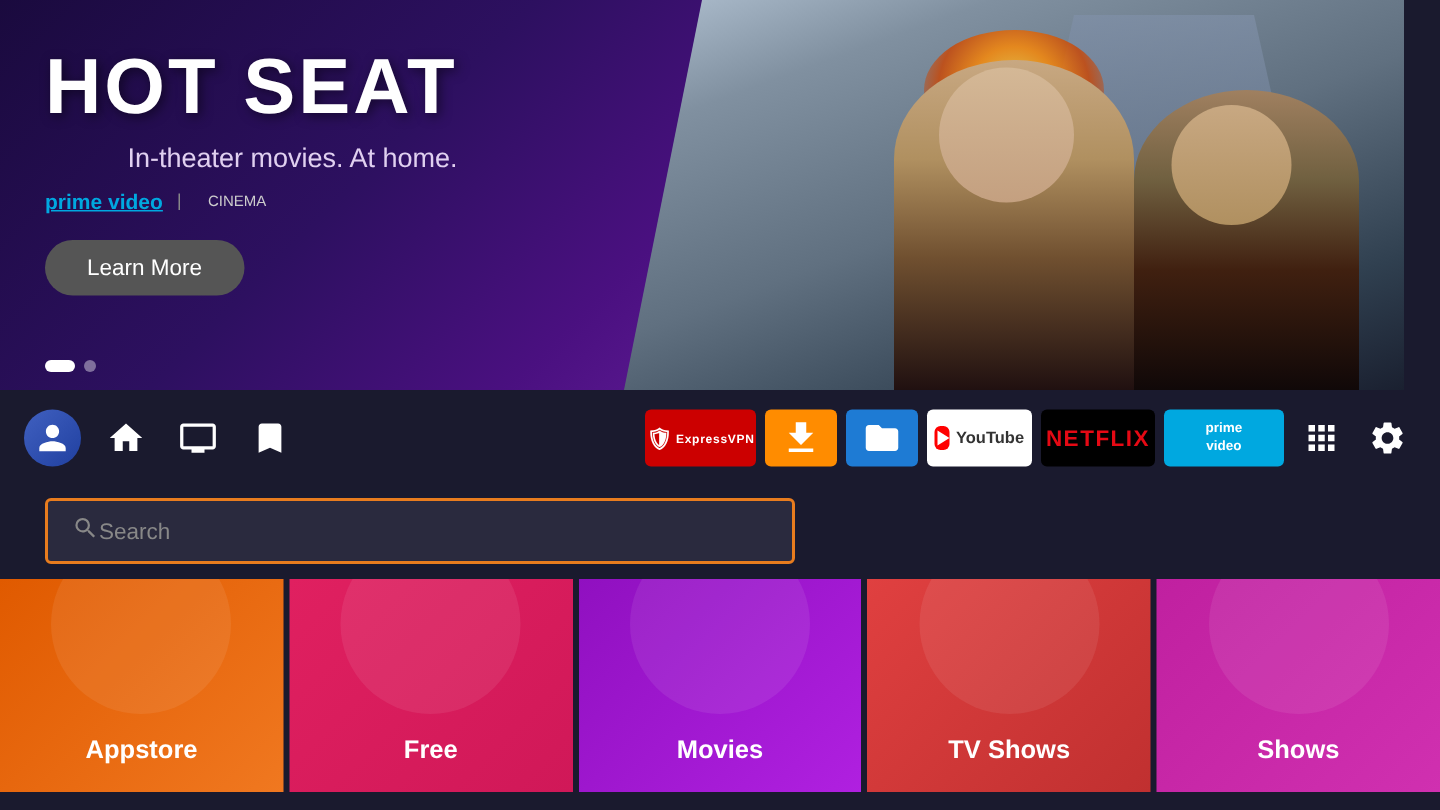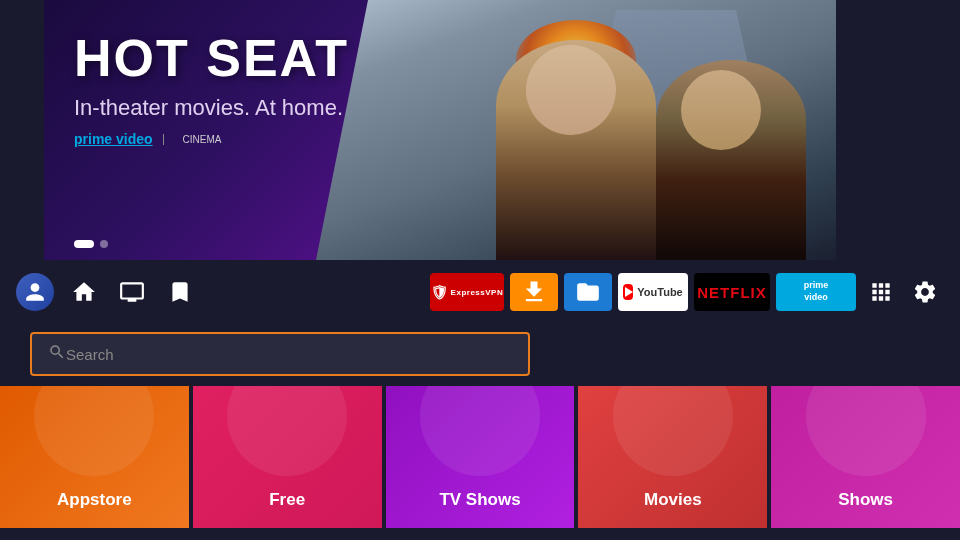--- a/index.html
+++ b/index.html
@@ -8,25 +8,24 @@
       height: 540px;
       background: #1a1a2e;
       font-family: 'Arial', sans-serif;
       overflow: hidden;
       color: white;
     }
 
     
     .hero {
       position: relative;
-      width: 792px;
+      width: 936px;
       height: 260px;
       background: linear-gradient(135deg, #1a0a3e 0%, #2d1060 30%, #4a1080 50%, #6a20a0 70%, #8840c0 100%);
       overflow: hidden;
-      margin-left: 44px;
     }
     .hero-image-area {
       position: absolute;
       right: 0;
       top: 0;
       width: 520px;
       height: 260px;
       background: linear-gradient(160deg, #b0c0d0 0%, #8090a0 20%, #607080 50%, #304050 80%, #1a2030 100%);
       clip-path: polygon(10% 0%, 100% 0%, 100% 100%, 0% 100%);
     }
@@ -98,23 +97,24 @@
     .hero-title {
       font-size: 52px;
       font-weight: 900;
       color: white;
       text-transform: uppercase;
       letter-spacing: 2px;
       line-height: 1.1;
       text-shadow: 2px 2px 8px rgba(0,0,0,0.5);
     }
     .hero-subtitle {
-      font-size: 22px;
+      font-size: 18px;
       color: #e0d0f0;
       margin-top: 8px;
+      text-align: right;
     }
     .hero-brand {
       display: flex;
       align-items: center;
       gap: 10px;
       margin-top: 10px;
     }
     .prime-logo {
       font-size: 14px;
       color: #00a8e0;
@@ -401,20 +401,21 @@
   </div>
   <div class="hero-content">
     <div class="hero-title">HOT SEAT</div>
     <div class="hero-subtitle">In-theater movies. At home.</div>
     <div class="hero-brand">
       <span class="prime-logo">
         <span>prime video</span>
       </span>
       <span class="cinema-badge">CINEMA</span>
     </div>
+    <button class="learn-more-btn">Learn More</button>
   </div>
   <div class="dots">
     <div class="dot active"></div>
     <div class="dot"></div>
   </div>
 </div>
 
 <div class="navbar">
   <div class="user-avatar">
     <svg viewBox="0 0 24 24" width="22" height="22" fill="white">
@@ -503,21 +504,21 @@
 </div>
 
 <div class="categories">
   <div class="cat-tile">
     <span>Appstore</span>
   </div>
   <div class="cat-tile">
     <span>Free</span>
   </div>
   <div class="cat-tile">
+    <span>Movies</span>
+  </div>
+  <div class="cat-tile">
     <span>TV Shows</span>
-  </div>
-  <div class="cat-tile">
-    <span>Movies</span>
   </div>
   <div class="cat-tile">
     <span>Shows</span>
   </div>
 </div>
 
 </body></html>

